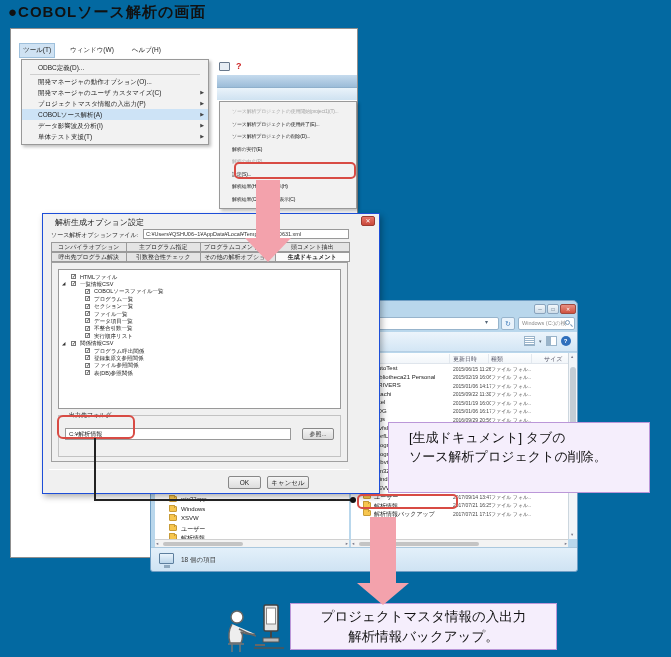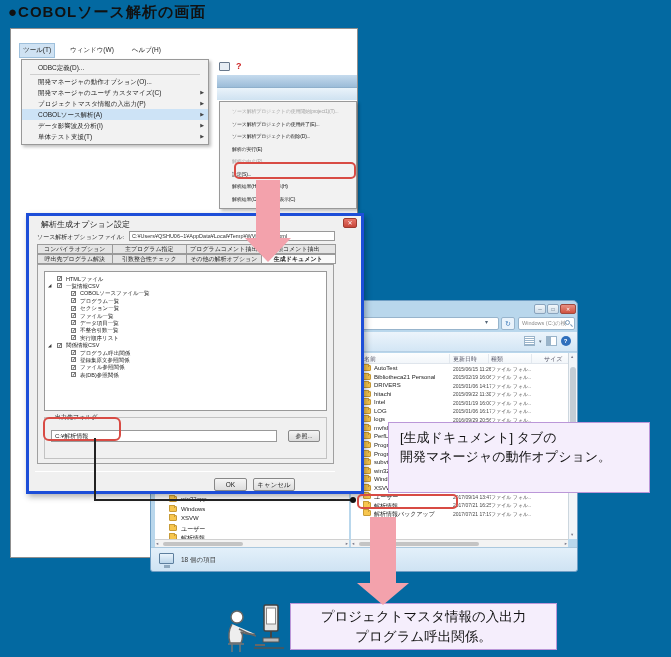--- a/index.html
+++ b/index.html
@@ -91,21 +91,21 @@
   .pc-icon::after{content:"";position:absolute;left:4px;top:11px;width:6px;height:3px;background:#8fa9bf;}
   #status-text{left:30px;top:8px;font-size:6.5px;color:#333;}
 
   
   .connector{background:#222;z-index:20;}
   #conn-v{left:94px;top:438px;width:2px;height:62px;}
   #conn-h{left:94px;top:499px;width:258px;height:2px;}
   #conn-dot{left:350px;top:497px;width:6px;height:6px;border-radius:50%;background:#111;z-index:21;}
 
   
-  #dialog{left:26px;top:213px;width:338px;height:281px;background:#f0f0f0;border:3px solid #1d4ed8;box-shadow:2px 3px 6px rgba(0,0,0,.3);z-index:10;}
+  #dialog{left:42px;top:213px;width:338px;height:281px;background:#f0f0f0;border:1px solid #1d4ed8;box-shadow:2px 3px 6px rgba(0,0,0,.3);z-index:10;}
   #dialog-title{left:12px;top:3px;font-size:8px;color:#222;}
   #dialog-close{right:4px;top:2px;width:14px;height:10px;background:linear-gradient(#e8766a,#c8473a);border:1px solid #9c3a30;border-radius:2px;color:#fff;font-size:6px;line-height:9px;text-align:center;}
   #src-label{left:8px;top:17px;font-size:6px;color:#222;}
   #src-field{left:100px;top:15px;width:206px;height:10px;background:#fff;border:1px solid #999;font-size:5.5px;line-height:8px;color:#333;padding-left:2px;white-space:nowrap;overflow:hidden;}
   .tab-row{position:absolute;left:8px;width:298px;height:10px;display:flex;}
   #tabs-row1{top:28px;}
   #tabs-row2{top:38px;}
   .tab{flex:1;border:1px solid #9a9a9a;margin-right:-1px;background:#e4e4e4;font-size:6px;line-height:9px;text-align:center;color:#222;white-space:nowrap;overflow:hidden;}
   .tab.active{background:#fafafa;font-weight:bold;}
   #tab-page{left:8px;top:48px;width:297px;height:200px;border:1px solid #a0a0a0;background:#f0f0f0;}
@@ -120,21 +120,21 @@
   #out-field{left:6px;top:12px;width:226px;height:12px;background:#fff;border:1px solid #999;font-size:6px;line-height:10px;color:#222;padding-left:3px;}
   #browse-btn{right:6px;top:12px;width:32px;height:12px;background:linear-gradient(#f4f4f4,#dcdcdc);border:1px solid #888;border-radius:2px;font-size:6px;line-height:10px;text-align:center;color:#222;}
   #redbox-outfolder{left:14px;top:201px;width:78px;height:24px;border:2px solid var(--accent-red);border-radius:6px;z-index:12;}
   #dlg-sep{left:6px;top:255px;width:300px;height:1px;background:#c8c8c8;border-bottom:1px solid #fff;}
   .dlg-btn{position:absolute;top:262px;height:13px;background:linear-gradient(#f5f5f5,#dddddd);border:1px solid #888;border-radius:2px;font-size:6.5px;line-height:11px;text-align:center;color:#222;}
   #ok-btn{left:185px;width:33px;}
   #cancel-btn{left:224px;width:42px;}
 
   
   .callout{background:var(--callout-bg);border:1.5px solid var(--callout-border);color:#111;}
-  #explorer-callout{left:388px;top:422px;width:262px;height:71px;z-index:8;padding:5px 0 0 11px;}
+  #explorer-callout{left:388px;top:422px;width:262px;height:71px;z-index:8;padding:5px 0 0 20px;}
   #explorer-callout .c-line{font-size:13px;line-height:19px;white-space:nowrap;}
   #bottom-callout{left:290px;top:603px;width:267px;height:47px;z-index:15;padding-top:3px;text-align:center;}
   #bottom-callout .c-line{font-size:13.5px;line-height:20px;white-space:nowrap;}
   #person{left:224px;top:600px;z-index:15;}
 </style>
 </head>
 <body>
 
 <div id="stage">
 
@@ -356,21 +356,21 @@
       <span class="sb-arrow" style="right:1px;top:0;">▸</span>
     </div>
     <div id="status-bar" class="abs">
       <span class="pc-icon abs"></span>
       <span id="status-text" class="abs">18 個の項目</span>
     </div>
   </div>
 
   <div id="explorer-callout" class="abs callout">
       <div class="c-line">[生成ドキュメント] タブの</div>
-      <div class="c-line">開発マネージャの動作オプション。</div>
+      <div class="c-line">ソース解析プロジェクトの削除。</div>
     </div>
 
   <div id="dialog" class="abs">
     <span id="dialog-title" class="abs">解析生成オプション設定</span>
     <span id="dialog-close" class="abs">✕</span>
     <span id="src-label" class="abs">ソース解析オプションファイル:</span>
     <div id="src-field" class="abs">C:¥Users¥QSHU06~1¥AppData¥Local¥Temp¥WVfVG0631.xml</div>
     <div id="tabs-row1" class="tab-row">
         <div class="tab">コンパイラオプション</div>
         <div class="tab">主プログラム指定</div>
@@ -473,16 +473,16 @@
     <path d="M4 44 l16 0 M8 44 l0 8 M16 44 l0 8" fill="none" stroke="#777" stroke-width="1.5"></path>
     <rect x="40" y="5" width="14" height="26" rx="1.5" fill="#e6e6e6" stroke="#444" stroke-width="1.5"></rect>
     <rect x="42.5" y="8" width="9" height="16" fill="#fff" stroke="#888" stroke-width="1"></rect>
     <path d="M47 31 l0 7" stroke="#444" stroke-width="2"></path>
     <rect x="39" y="38" width="16" height="4" fill="#bbb" stroke="#555" stroke-width="1"></rect>
     <path d="M30 48 l30 0" stroke="#555" stroke-width="1.5"></path>
     <path d="M31 45 l10 0" stroke="#666" stroke-width="2"></path>
   </svg>
   <div id="bottom-callout" class="abs callout">
       <div class="c-line">プロジェクトマスタ情報の入出力</div>
-      <div class="c-line">プログラム呼出関係。</div>
+      <div class="c-line">解析情報バックアップ。</div>
     </div>
 
 </div>
 
 </body></html>

